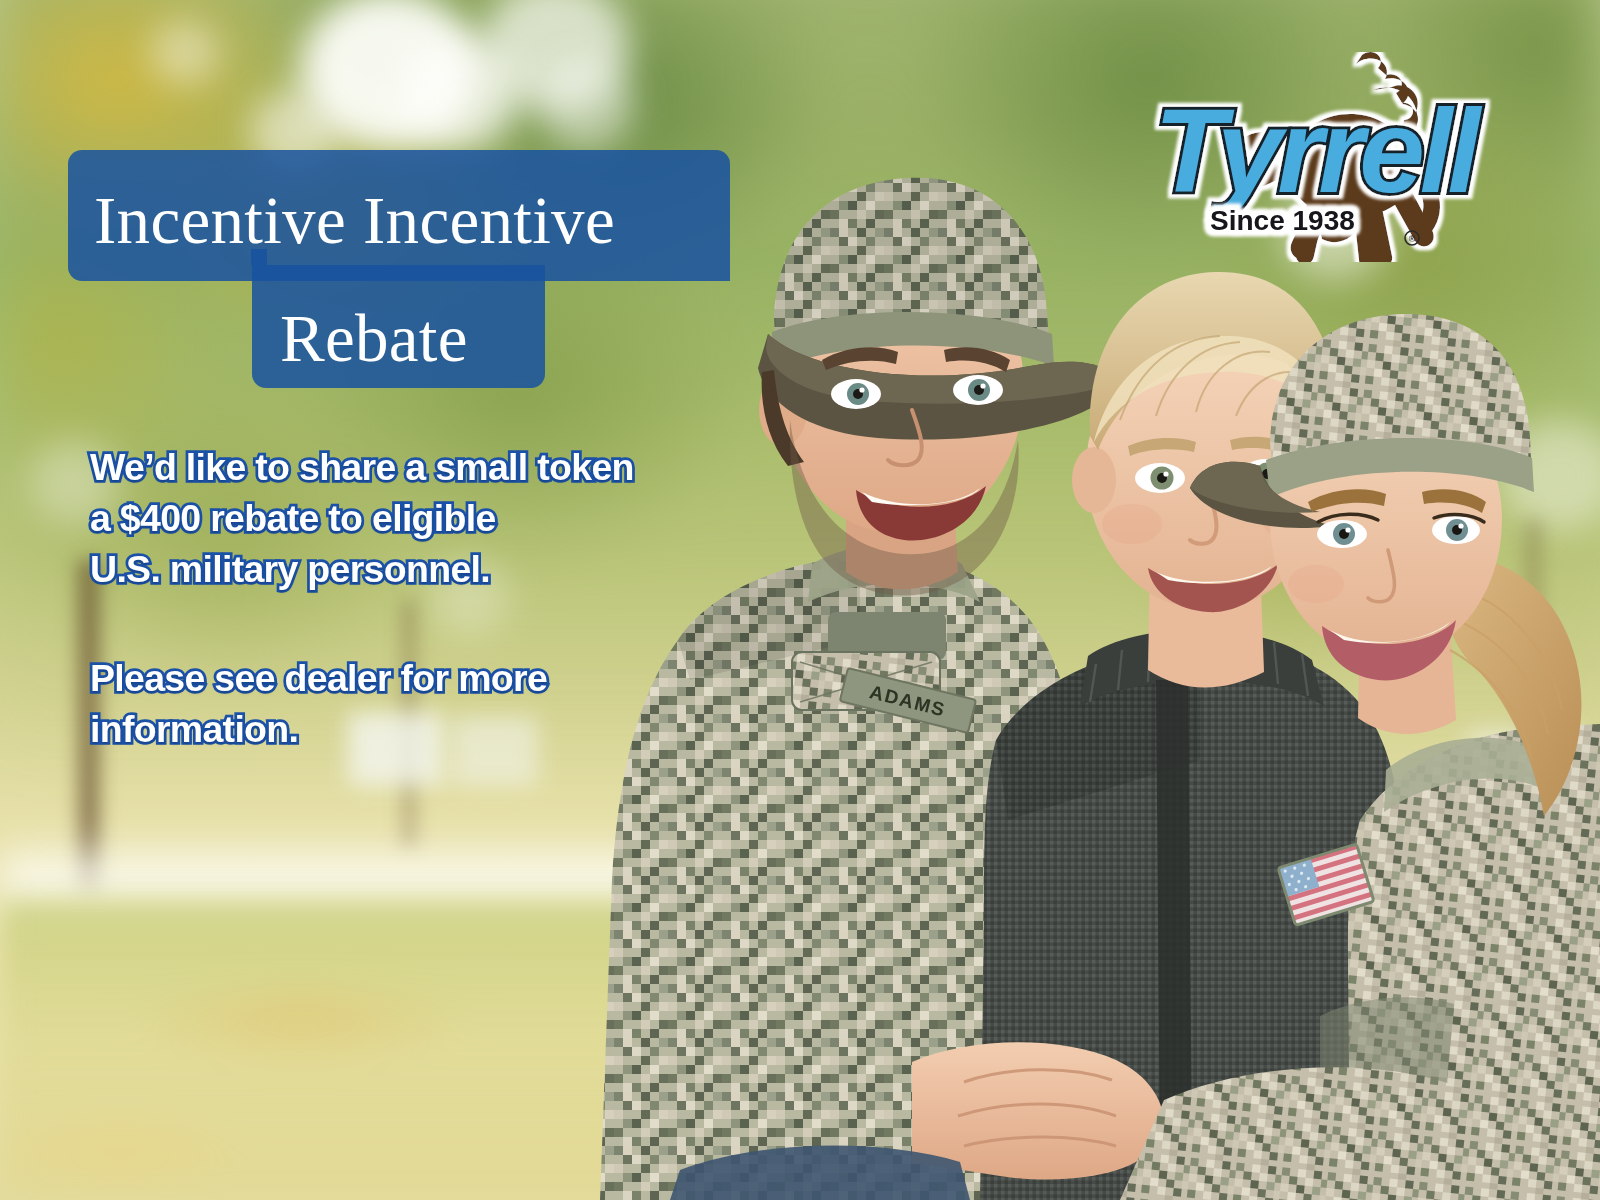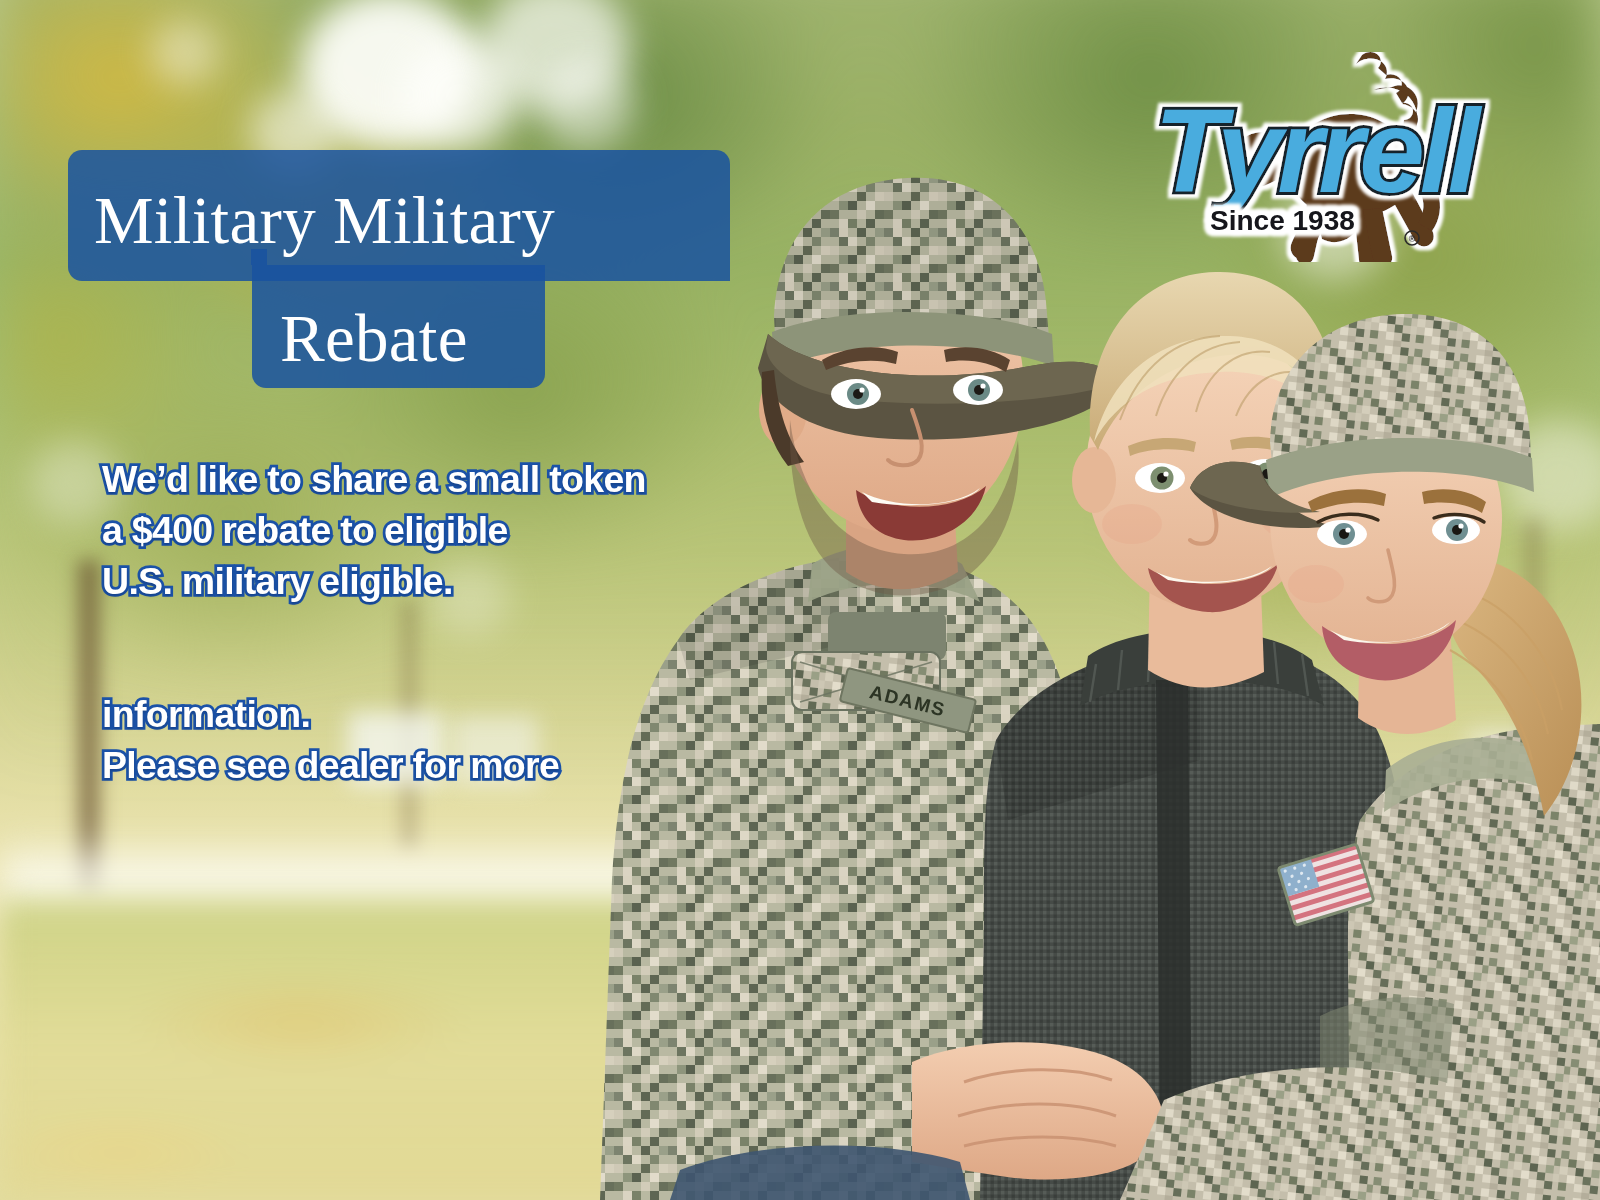--- a/index.html
+++ b/index.html
@@ -95,21 +95,21 @@
   
   .copy {
     position:absolute; left:90px; top:442px; width:620px;
     font-family:"Liberation Sans", sans-serif;
     font-weight:bold; font-size:37.5px; line-height:51px;
     color:#ffffff; letter-spacing:-.7px;
     -webkit-text-stroke:5.5px #1b52a8;
     paint-order:stroke fill;
     text-shadow:0 2px 3px rgba(0,0,0,.18);
   }
-  .copy .para { margin:12px; }
+  .copy .para { margin:0; }
   .copy .gap { height:58px; }
 
   
   .logo { position:absolute; left:1150px; top:52px; width:360px; height:210px; }
   .logo svg { position:absolute; left:0; top:0; }
 </style>
 </head>
 <body>
 
 <div class="banner">
@@ -445,35 +445,35 @@
 
         <path d="M120 1050 C200 1020 320 1018 400 1042 L410 1080 L110 1080 Z" fill="#3e5570" opacity=".9"></path>
       </svg>
     </div>
   </div>
 
   <div class="title-wrap">
     <div class="title-line1-box"></div>
     <div class="title-line2-box"></div>
     <div class="title-text">
-      <span class="title-l1">Military Military</span>
+      <span class="title-l1">Incentive Incentive</span>
       <span class="title-l2">Rebate</span>
     </div>
   </div>
 
   <div class="copy">
     <div class="para">
       <div>We’d like to share a small token</div>
       <div>a $400 rebate to eligible</div>
-      <div>U.S. military eligible.</div>
+      <div>U.S. military personnel.</div>
     </div>
     <div class="gap"></div>
     <div class="para">
+      <div>Please see dealer for more</div>
       <div>information.</div>
-      <div>Please see dealer for more</div>
     </div>
   </div>
 
   <div class="logo">
     <svg width="360" height="210" viewBox="0 0 360 210" xmlns="http://www.w3.org/2000/svg">
       <defs>
         <filter id="glow" x="-30%" y="-30%" width="160%" height="160%">
           <feMorphology in="SourceAlpha" operator="dilate" radius="4" result="d"></feMorphology>
           <feFlood flood-color="#ffffff" flood-opacity="1" result="w"></feFlood>
           <feComposite in="w" in2="d" operator="in" result="halo"></feComposite>

